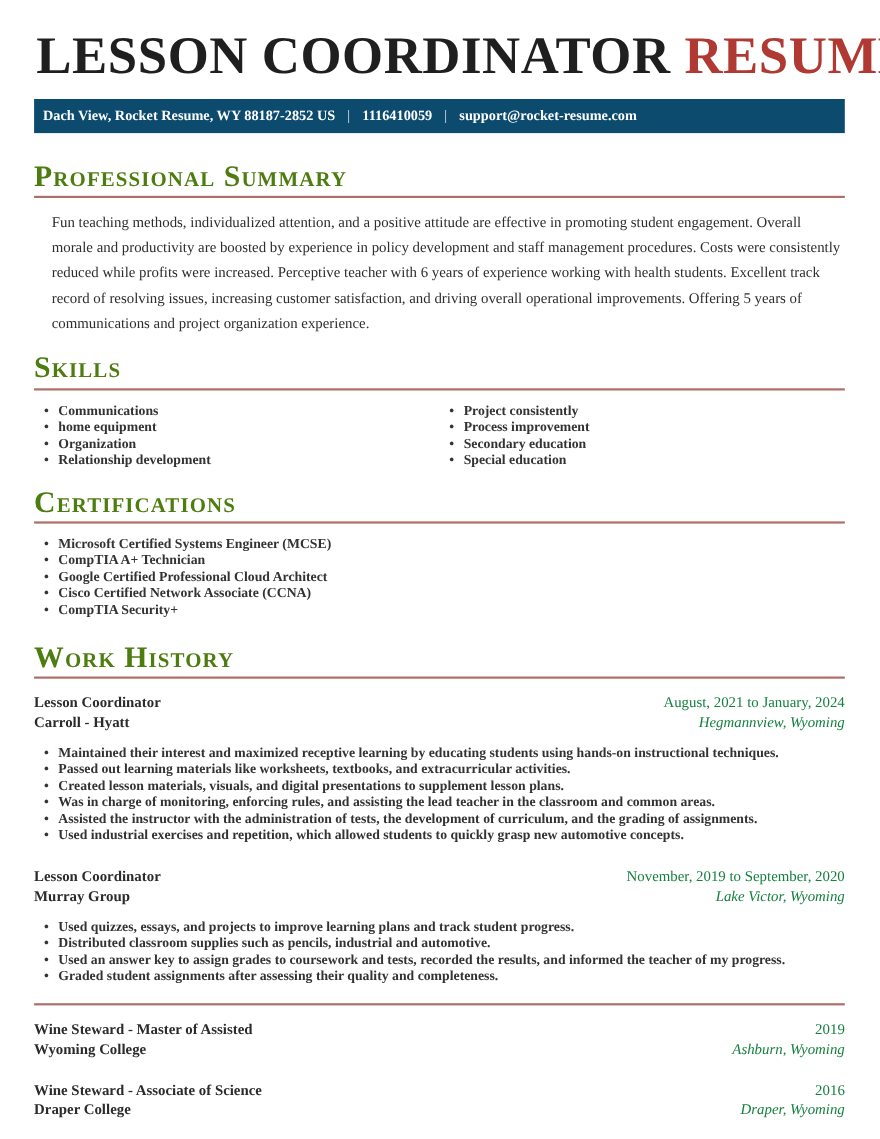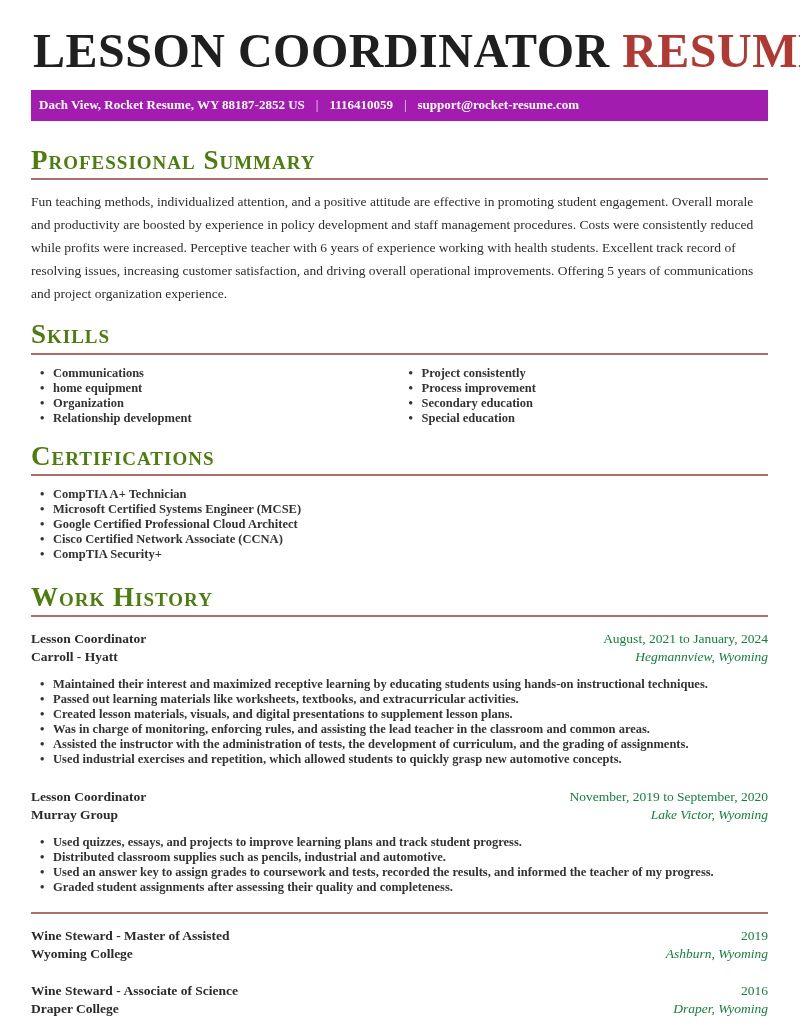--- a/index.html
+++ b/index.html
@@ -12,21 +12,21 @@
   .content { padding: 0 32px 0 31px; }
 
   
   .doc-title {
     margin: 27px 0 0 2px;
     font-size: 48px; line-height: 1.02; font-weight: bold;
     letter-spacing: 0.5px; color: #1f1f1f; white-space: nowrap;
   }
   .doc-title .accent { color: #b03a33; }
   .contact-bar {
-    margin-top: 14px; height: 31px; background: #a21caf;
+    margin-top: 14px; height: 31px; background: #0c4a6e;
     display: flex; align-items: center;
     color: #ffffff; font-size: 13px; font-weight: bold;
     padding-left: 8px; box-sizing: border-box;
   }
   .contact-bar .sep { margin: 0 11px; font-weight: normal; color: #e8e8e8; }
 
   
   .section-title {
     font-variant: small-caps;
     font-size: 27px; line-height: 1.05; font-weight: bold;
@@ -36,21 +36,21 @@
   .rule { border: none; border-top: 2px solid #ad6f68; margin: 4px 0 0 0; }
 
   .sec-summary { margin-top: 25px; }
   .sec-skills  { margin-top: 15px; }
   .sec-certs   { margin-top: 16px; }
   .sec-work    { margin-top: 21px; }
   .sec-edu     { margin-top: 17px; }
 
   
   .summary-text {
-    margin: 10px 0 0 0;
+    margin: 10px 0 0 16px;
     font-size: 13.5px; line-height: 23px; color: #2d2d2d;
     text-align: left;
   }
 
   
   ul.blist { list-style: none; margin: 11px 0 0 0; padding: 0; font-weight: bold; }
   ul.blist li {
     position: relative; padding-left: 22px;
     font-size: 12.5px; line-height: 15px; color: #333333;
     margin-bottom: 0;
@@ -116,22 +116,22 @@
           <li>Secondary education</li>
           <li>Special education</li>
         </ul>
       </div>
     </div>
 
     <div class="sec-certs">
       <h2 class="section-title">Certifications</h2>
       <hr class="rule">
       <ul class="blist">
+        <li>Microsoft Certified Systems Engineer (MCSE)</li>
         <li>CompTIA A+ Technician</li>
-        <li>Microsoft Certified Systems Engineer (MCSE)</li>
         <li>Google Certified Professional Cloud Architect</li>
         <li>Cisco Certified Network Associate (CCNA)</li>
         <li>CompTIA Security+</li>
       </ul>
     </div>
 
     <div class="sec-work">
       <h2 class="section-title">Work History</h2>
       <hr class="rule">
 

